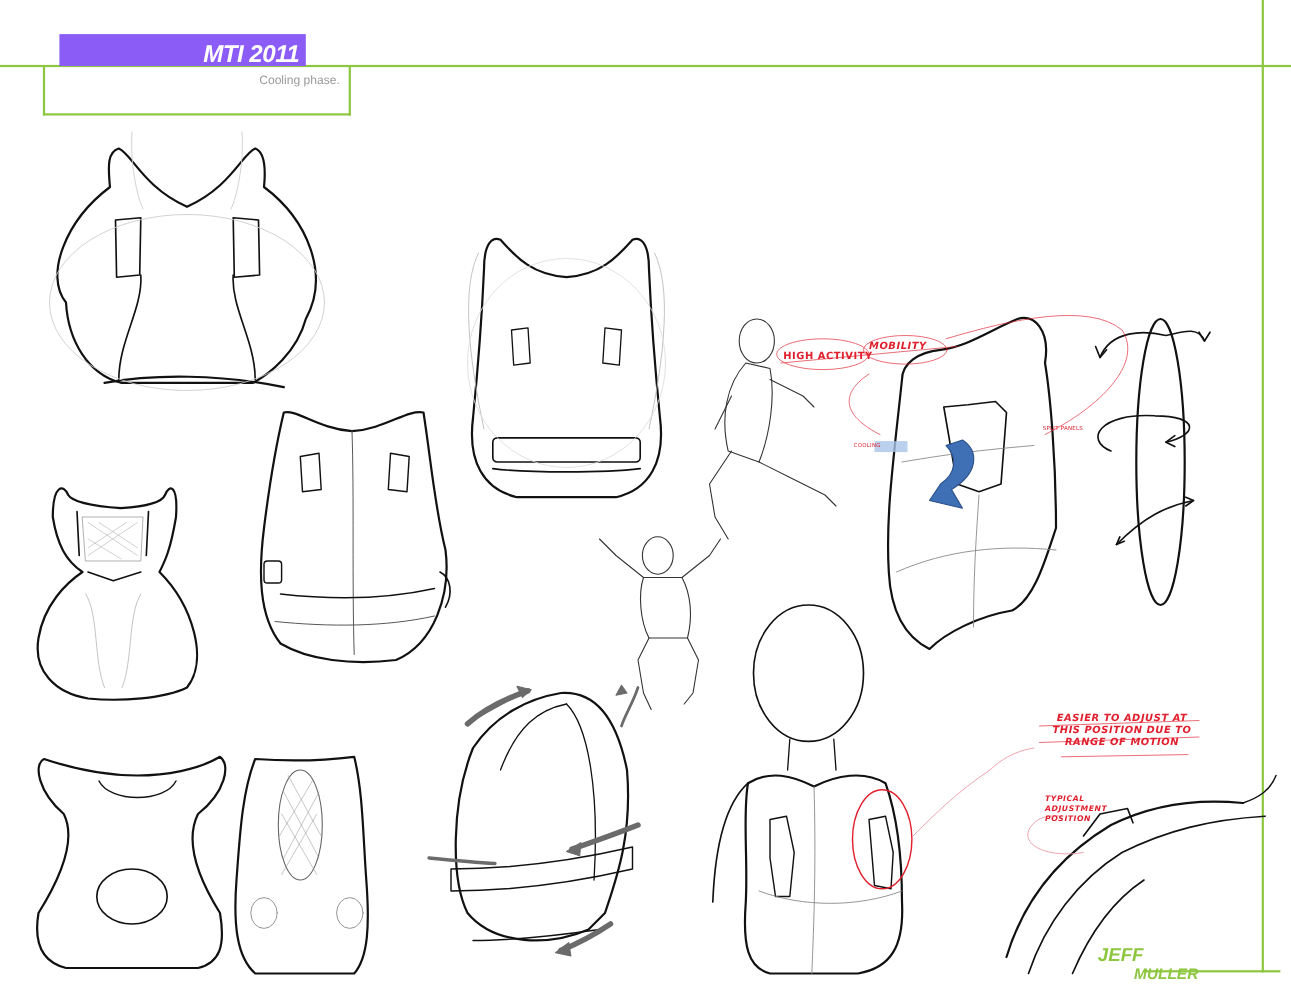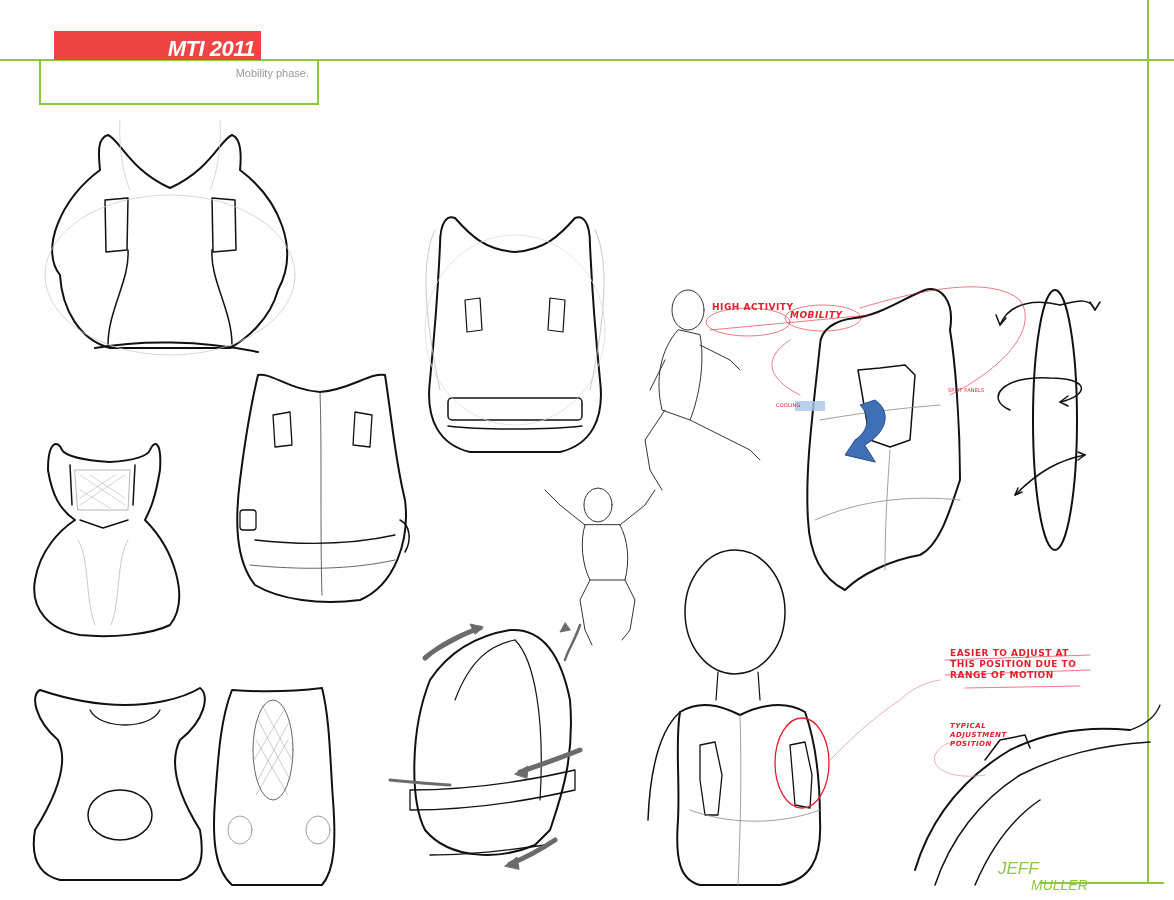--- a/index.html
+++ b/index.html
@@ -1,43 +1,43 @@
 <!DOCTYPE html>
 <html><head>
 <meta charset="utf-8">
 <style>
   html, body { margin: 0; padding: 0; background: #ffffff; }
   body { width: 1174px; height: 900px; position: relative; overflow: hidden; font-family: "Liberation Sans", sans-serif; }
   .frame-h { position: absolute; left: 0; top: 59px; width: 1174px; height: 2px; background: #8dc63f; }
   .frame-v { position: absolute; left: 1147px; top: 0; width: 2px; height: 884px; background: #8dc63f; }
   .frame-h2 { position: absolute; left: 1040px; top: 882px; width: 124px; height: 2px; background: #8dc63f; }
-  .title-tab { position: absolute; left: 54px; top: 31px; width: 207px; height: 29px; background: #ef4444; }
+  .title-tab { position: absolute; left: 54px; top: 31px; width: 224px; height: 29px; background: #8b5cf6; }
   .title-text { position: absolute; right: 6px; top: 4px; color: #fff; font-size: 22px; font-weight: bold; font-style: italic; letter-spacing: -0.5px; line-height: 28px; }
   .subtitle-box { position: absolute; left: 39px; top: 60px; width: 280px; height: 45px; border: 2px solid #8dc63f; border-top: none; box-sizing: border-box; }
   .subtitle-text { position: absolute; right: 8px; top: 7px; color: #9a9a9a; font-size: 11px; }
-  .signature { position: absolute; left: 998px; top: 860px; color: #8dc63f; font-weight: normal; font-style: italic; font-size: 17px; line-height: 17px; }
+  .signature { position: absolute; left: 998px; top: 860px; color: #8dc63f; font-weight: bold; font-style: italic; font-size: 17px; line-height: 17px; }
   .signature .first { display: block; }
   .signature .last { display: block; margin-left: 33px; font-size: 14px; }
   svg.sketch { position: absolute; left: 0; top: 0; }
   .note { position: absolute; color: #e0202e; font-family: "DejaVu Sans", sans-serif; font-size: 9px; font-weight: bold; letter-spacing: 0.5px; text-transform: uppercase; line-height: 11px; }
   .note.small { font-size: 5px; font-weight: normal; letter-spacing: 0.2px; }
-  .note.center { text-align: left; }
+  .note.center { text-align: center; font-style: italic; }
 </style>
 </head>
 <body>
 
 <div class="frame-h"></div>
 <div class="frame-v"></div>
 <div class="frame-h2"></div>
 
 <div class="title-tab">
   <span class="title-text">MTI 2011</span>
 </div>
 <div class="subtitle-box">
-  <span class="subtitle-text">Mobility phase.</span>
+  <span class="subtitle-text">Cooling phase.</span>
 </div>
 
 <svg class="sketch" width="1174" height="900" viewBox="0 0 1174 900" fill="none" stroke="#111" stroke-linecap="round" stroke-linejoin="round">
 
   <g>
     <path d="M60,275 C40,250 60,200 100,170 C98,150 98,138 108,135 C120,140 130,170 170,188 C210,170 220,140 232,135 C240,138 242,150 240,170 C280,200 300,250 278,290 C270,320 245,340 230,348 L110,348 C80,340 62,310 60,275 Z" stroke-width="2"></path>
     <path d="M95,348 C140,340 200,340 258,352" stroke-width="2"></path>
     <path d="M105,200 L128,198 L127,250 L106,252 Z" stroke-width="1.5"></path>
     <path d="M212,198 L235,200 L236,250 L213,252 Z" stroke-width="1.5"></path>
     <path d="M128,250 C130,280 108,310 108,345" stroke-width="1.5"></path>
@@ -177,21 +177,21 @@
   <g stroke="#e0202e" stroke-width="0.8" opacity="0.75">
     <ellipse cx="748" cy="322" rx="42" ry="14"></ellipse>
     <ellipse cx="823" cy="318" rx="38" ry="13"></ellipse>
     <path d="M710,330 L870,315"></path>
     <path d="M860,308 C920,290 990,275 1020,300 C1040,330 1000,370 950,395"></path>
     <path d="M790,340 C760,360 770,380 800,395"></path>
     <path d="M945,660 L1090,655 M945,675 L1090,670 M965,688 L1080,686"></path>
   </g>
 </svg>
 
-<div class="note" style="left:712px; top:302px;">High Activity</div>
+<div class="note" style="left:712px; top:319px;">High Activity</div>
 <div class="note" style="left:790px; top:310px;font-style:italic;">Mobility</div>
 <div class="note small" style="left:776px; top:400px;">Cooling</div>
 <div class="note small" style="left:948px; top:385px;">Split Panels</div>
 <div class="note center" style="left:950px; top:648px; width:140px;">Easier to adjust at this position due to range of motion</div>
 <div class="note" style="left:950px; top:722px; width:90px; font-size:7px; line-height:9px;font-style:italic;">Typical adjustment position</div>
 
 <div class="signature">
   <span class="first">JEFF</span>
   <span class="last">MULLER</span>
 </div>

